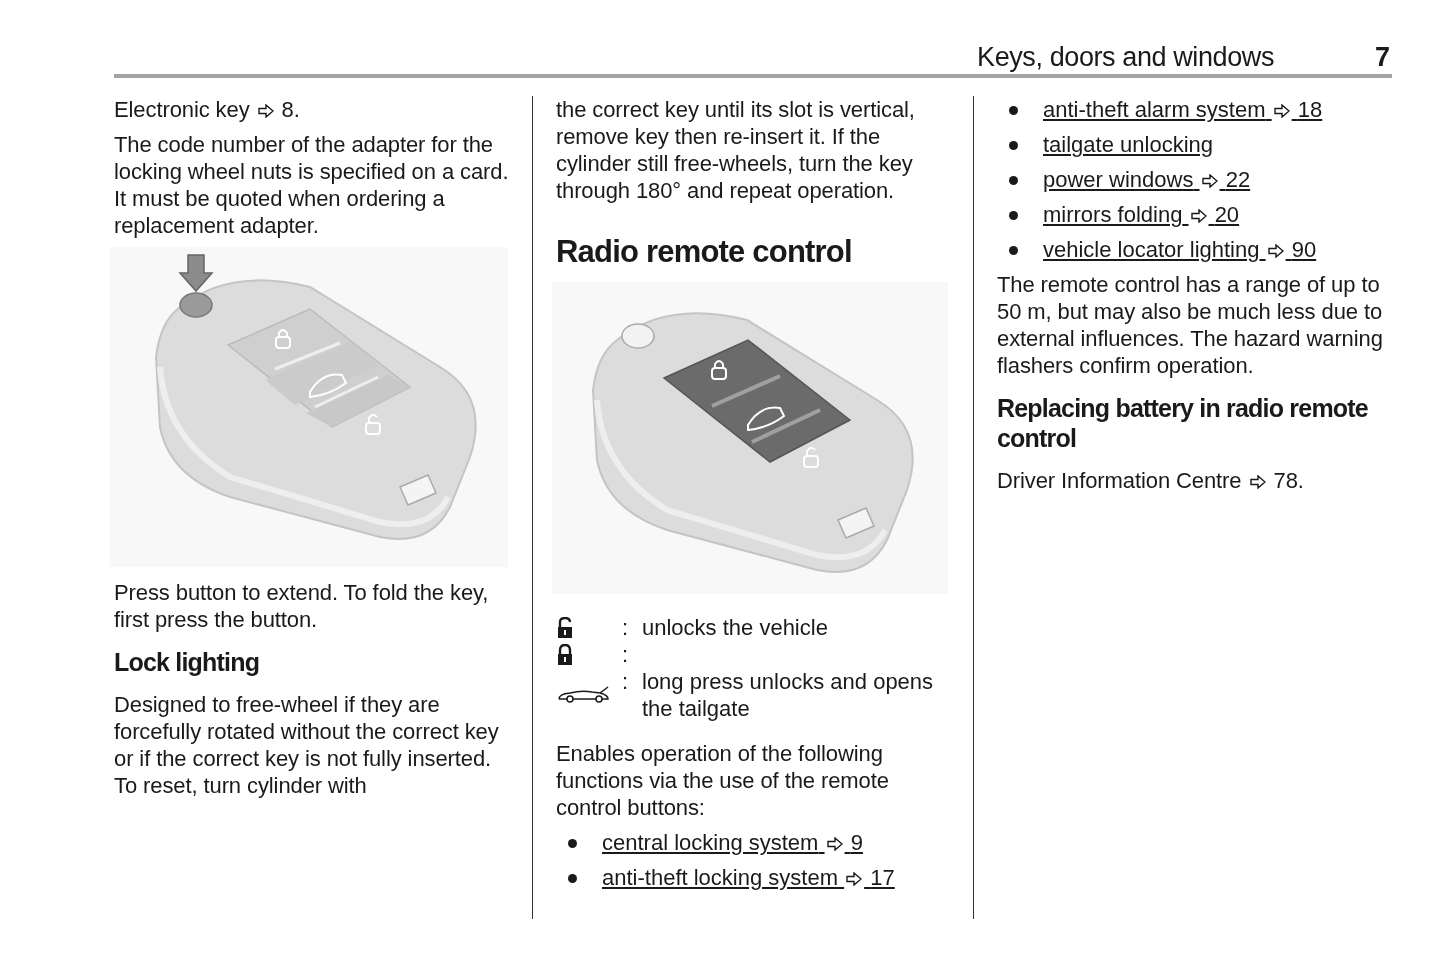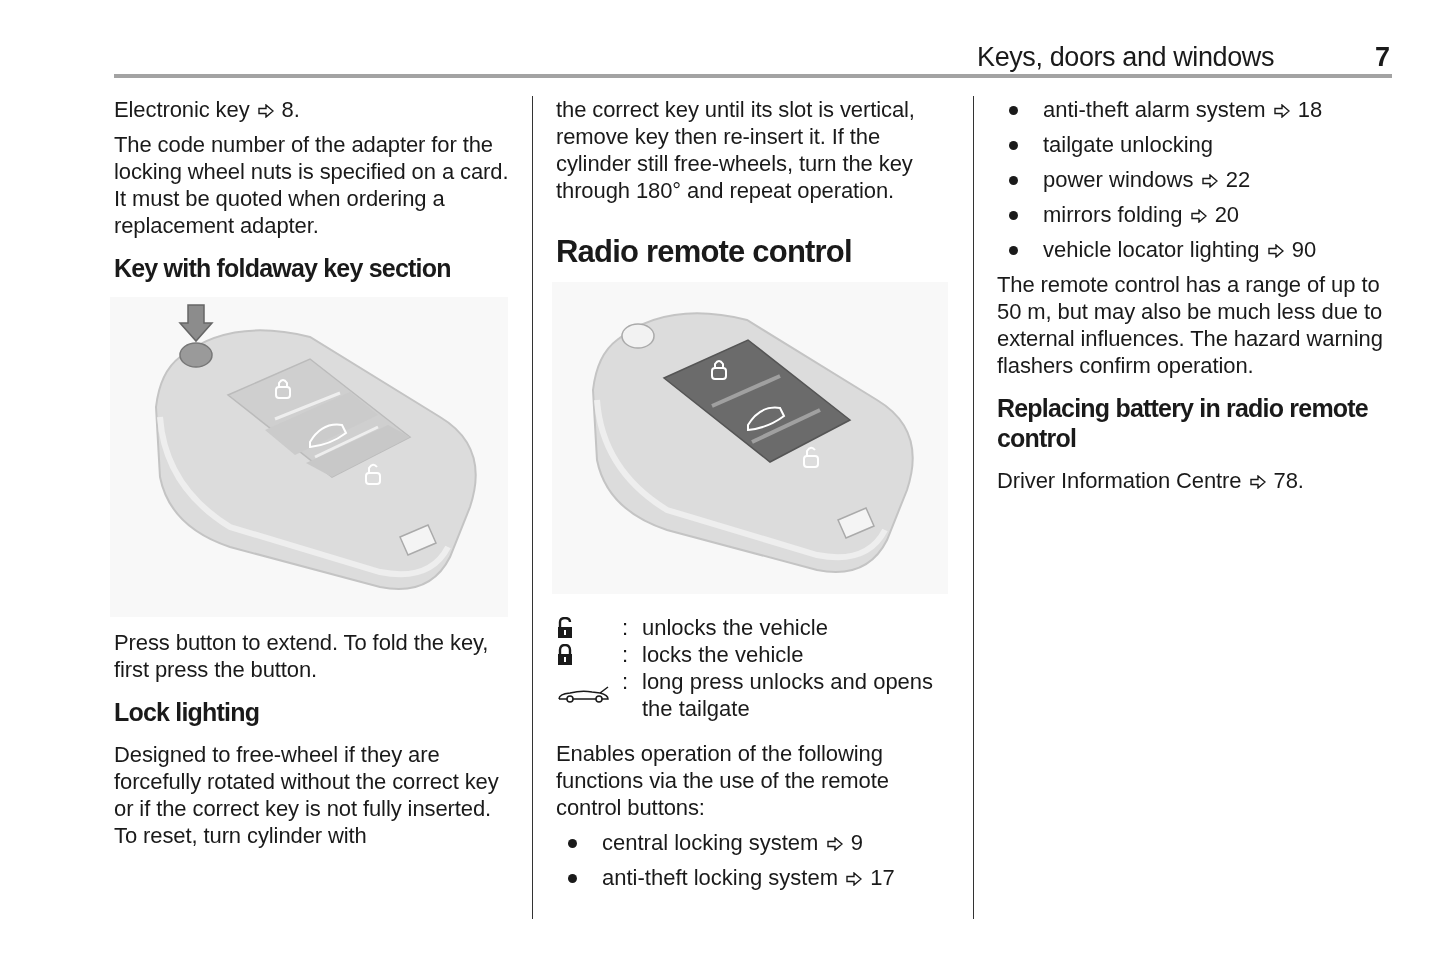--- a/index.html
+++ b/index.html
@@ -22,21 +22,21 @@
   p { font-size: 22px; line-height: 27px; margin-bottom: 8px; letter-spacing: -0.1px; }
   .ref { display: inline-block; width: 16px; height: 14px; vertical-align: -1px; margin: 0 2px; }
   h2 { font-size: 25px; font-weight: bold; line-height: 30px; letter-spacing: -0.8px; margin: 14px 0 14px; }
   h1 { font-size: 31px; font-weight: bold; line-height: 36px; letter-spacing: -0.8px; margin: 30px 0 12px; }
 
   .figure { background: #f8f8f8; position: relative; }
   .fig1 { width: 398px; height: 320px; margin: 8px 0 12px -4px; }
   .fig2 { width: 396px; height: 312px; margin: 6px 0 20px -4px; }
 
   ul.bullets { list-style: none; margin-bottom: 8px; }
-  ul.bullets li { position: relative; padding-left: 46px; font-size: 22px; line-height: 27px; margin-bottom: 8px; }
+  ul.bullets li { position: relative; padding-left: 46px; font-size: 22px; line-height: 27px; margin-bottom: 8px; text-decoration: underline; }
   ul.bullets li::before { content: ""; position: absolute; left: 12px; top: 10px; width: 9px; height: 9px; border-radius: 50%; background: #1a1a1a; }
 
   .legend { margin-bottom: 18px; }
   .legend-row { display: flex; font-size: 22px; line-height: 27px; }
   .legend-row .sym { width: 66px; display: flex; align-items: center; }
   .legend-row .colon { width: 20px; }
   .legend-row .txt { flex: 1; }
 
   .wrench { display: inline-block; vertical-align: -3px; width: 44px; height: 20px; }
 </style>
@@ -53,21 +53,20 @@
 
 <div class="col col1">
   <p>
     <span>Electronic key</span>
     <svg class="ref" viewBox="0 0 16 14">
         <path d="M1 4.5 H8 V1 L15 7 L8 13 V9.5 H1 Z" fill="none" stroke="#1a1a1a" stroke-width="1.4"></path>
       </svg>
     <span>8.</span>
   </p>
   <p>The code number of the adapter for the locking wheel nuts is specified on a card. It must be quoted when ordering a replacement adapter.</p>
-  <h2>Key with foldaway key section</h2>
 
   <div class="figure fig1" title="Foldaway key with arrow pointing to release button">
     <svg width="398" height="320" viewBox="0 0 398 320">
 
       <path d="M70 60 Q120 20 200 40 L330 120 Q380 150 360 210 L340 260 Q320 300 270 290 L120 250 Q60 230 50 180 L46 110 Q50 75 70 60 Z" fill="#dcdcdc" stroke="#c4c4c4" stroke-width="2"></path>
       <path d="M50 120 Q55 190 120 230 L270 275 Q320 285 338 250" fill="none" stroke="#eeeeee" stroke-width="6"></path>
 
       <path d="M118 98 L200 62 L300 140 L222 180 Z" fill="#cfcfcf" stroke="#bbbbbb" stroke-width="1.5"></path>
       <path d="M155 133 L240 95 L268 118 L185 158 Z" fill="#cbcbcb"></path>
       <path d="M196 166 L278 128 L300 140 L222 180 Z" fill="#c8c8c8"></path>
@@ -129,21 +128,20 @@
     </div>
     <div class="legend-row">
       <span class="sym">
         <svg width="20" height="22" viewBox="0 0 20 22">
             <path d="M4 10 V6 Q4 1 9 1 Q14 1 14 6 V10" fill="none" stroke="#1a1a1a" stroke-width="2.4"></path>
             <rect x="2" y="10" width="14" height="11" fill="#1a1a1a"></rect>
             <rect x="8" y="13" width="2" height="5" fill="#fff"></rect>
           </svg>
       </span>
       <span class="colon">:</span>
-      <span class="txt">locks the vehicle</span>
     </div>
     <div class="legend-row">
       <span class="sym">
         <svg width="56" height="20" viewBox="0 0 56 20">
             <path d="M3 14 Q3 9 14 8 Q26 5 36 7 L44 8 L52 2 M44 8 Q52 10 52 14 H46 M40 14 H17 M11 14 H3" fill="none" stroke="#1a1a1a" stroke-width="1.5"></path>
             <circle cx="14" cy="14" r="3" fill="none" stroke="#1a1a1a" stroke-width="1.5"></circle>
             <circle cx="43" cy="14" r="3" fill="none" stroke="#1a1a1a" stroke-width="1.5"></circle>
           </svg>
       </span>
       <span class="colon">:</span>

